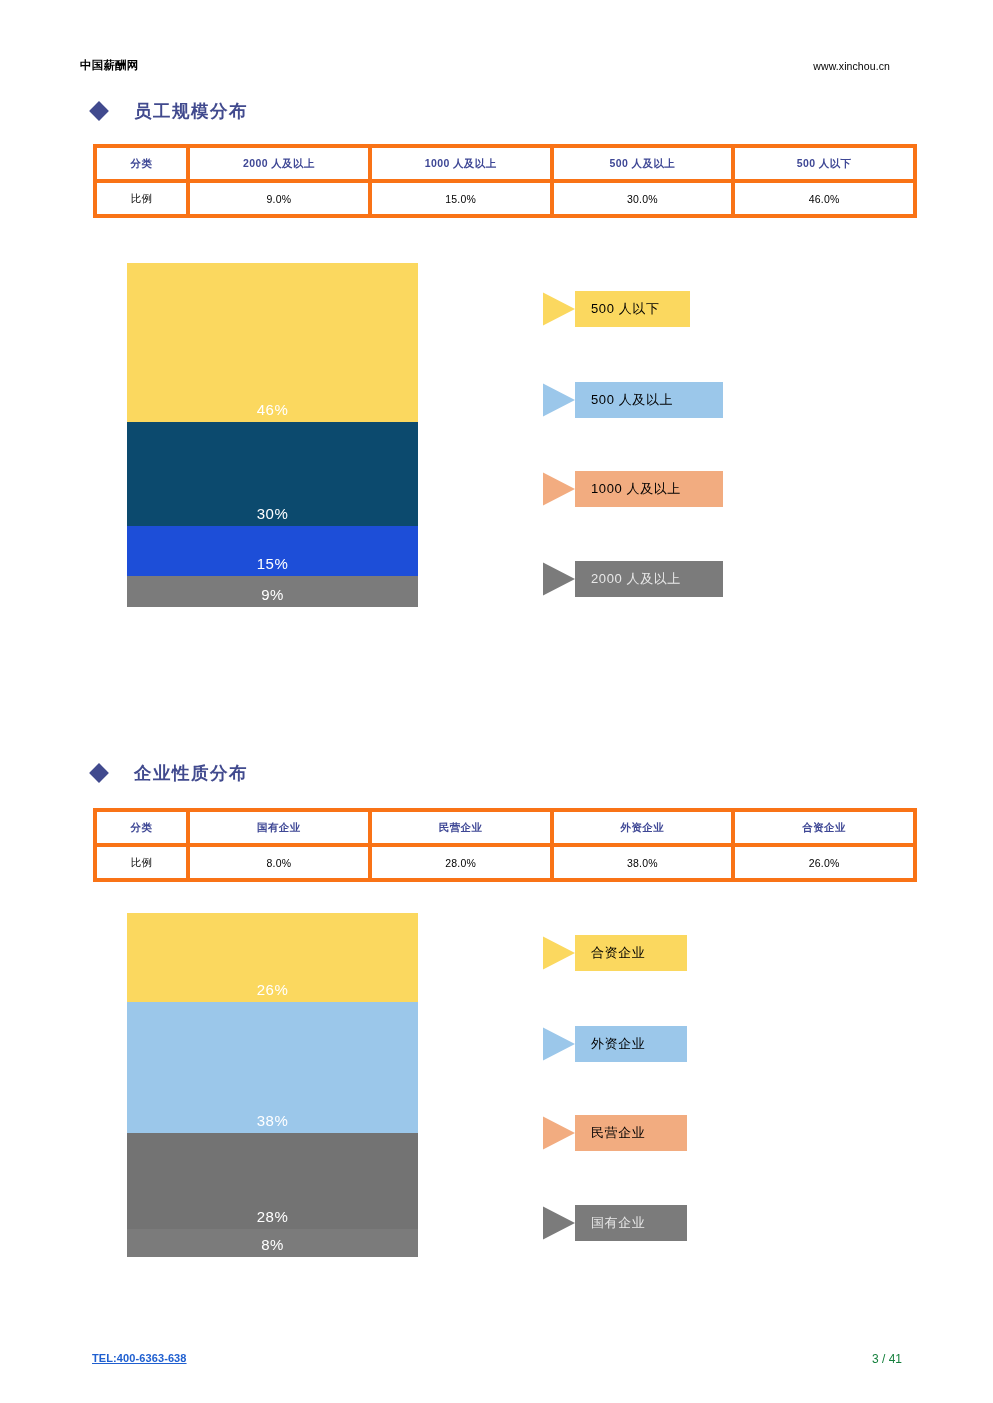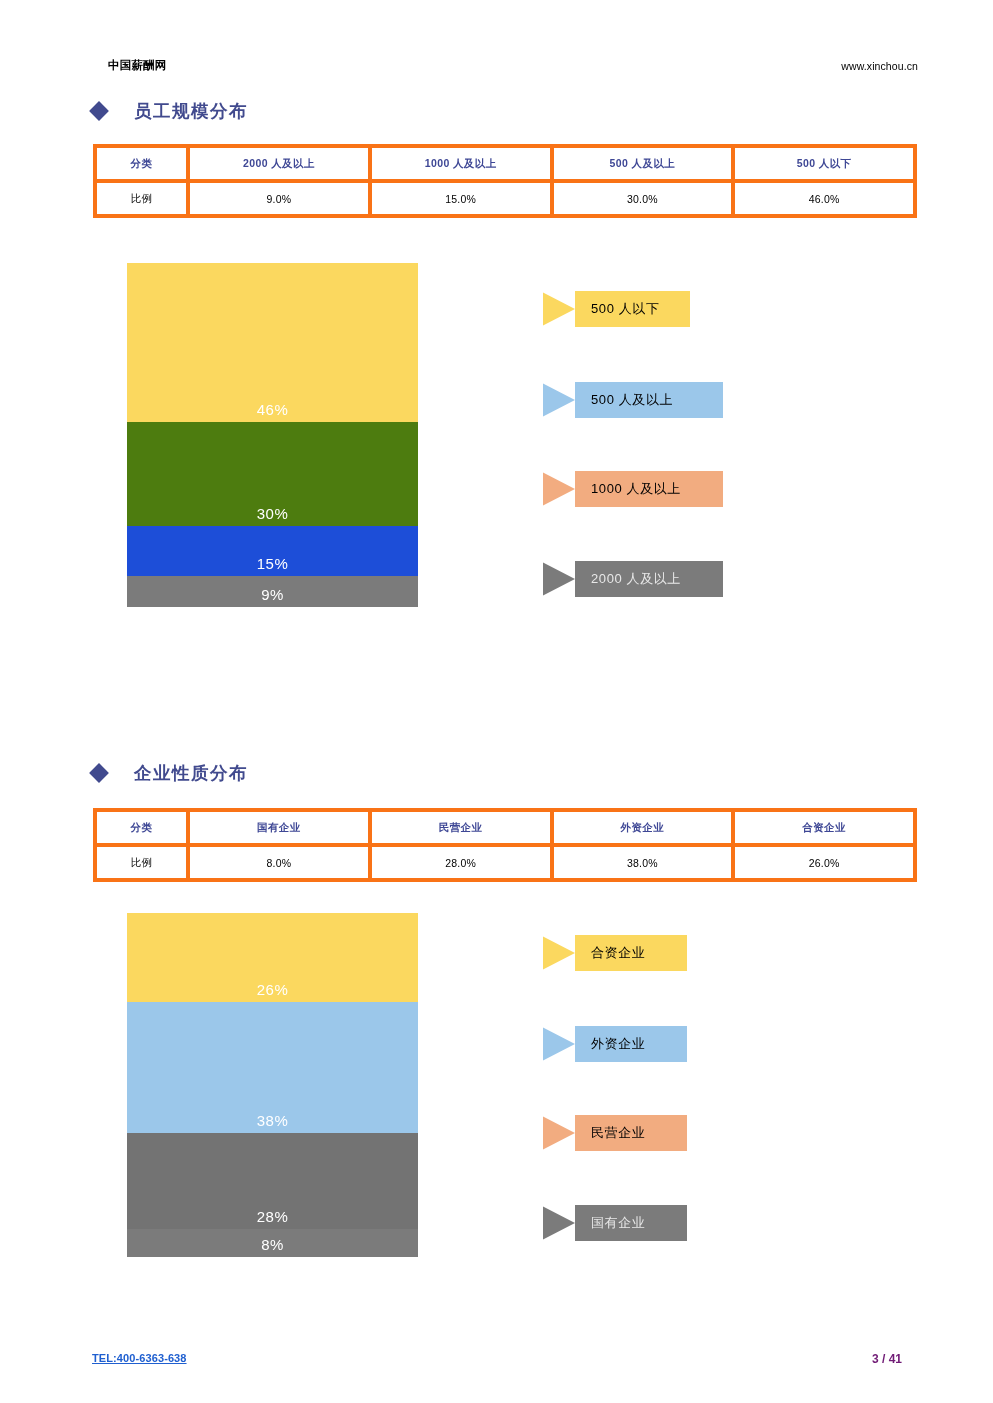--- a/index.html
+++ b/index.html
@@ -19,21 +19,21 @@
     position: absolute;
     left: 0; top: 0;
     width: 993px;
     height: 1403px;
     background: #ffffff;
   }
 
   
   .header {
     position: absolute;
-    left: 108px;
+    left: 80px;
     top: 58px;
     width: 810px;
     height: 20px;
     text-align: center;
   }
   .header-logo {
     position: absolute;
     left: 0; top: 0;
     font-size: 11.5px;
     font-weight: bold;
@@ -174,22 +174,22 @@
     text-decoration: underline;
     letter-spacing: 0.1px;
     white-space: nowrap;
     cursor: pointer;
   }
   .footer-page {
     position: absolute;
     right: 0;
     top: 0;
     font-size: 12px;
-    font-weight: bold;
-    color: #701a75;
+    font-weight: normal;
+    color: #15803d;
     white-space: nowrap;
   }
 </style>
 </head>
 <body>
 
 <div class="page">
 
   <div class="header">
     <span class="header-logo">中国薪酬网</span>
@@ -218,21 +218,21 @@
       <td class="col-data">46.0%</td>
     </tr>
   </tbody>
     </table>
 
   <div class="chart" style="left:127px; top:263px; width:291px; height:344px;">
     <div class="bar-stack" style="height:344px;">
       <div class="bar-seg" style="height:159.4px; background:#fbd85f;">
         <span class="bar-label">46%</span>
       </div>
-      <div class="bar-seg" style="height:103.9px; background:#4d7c0f;">
+      <div class="bar-seg" style="height:103.9px; background:#0c4a6e;">
         <span class="bar-label">30%</span>
       </div>
       <div class="bar-seg" style="height:49.5px; background:#1d4ed8;">
         <span class="bar-label">15%</span>
       </div>
       <div class="bar-seg" style="height:31.2px; background:#7b7b7b;">
         <span class="bar-label">9%</span>
       </div>
     </div>
   </div>

